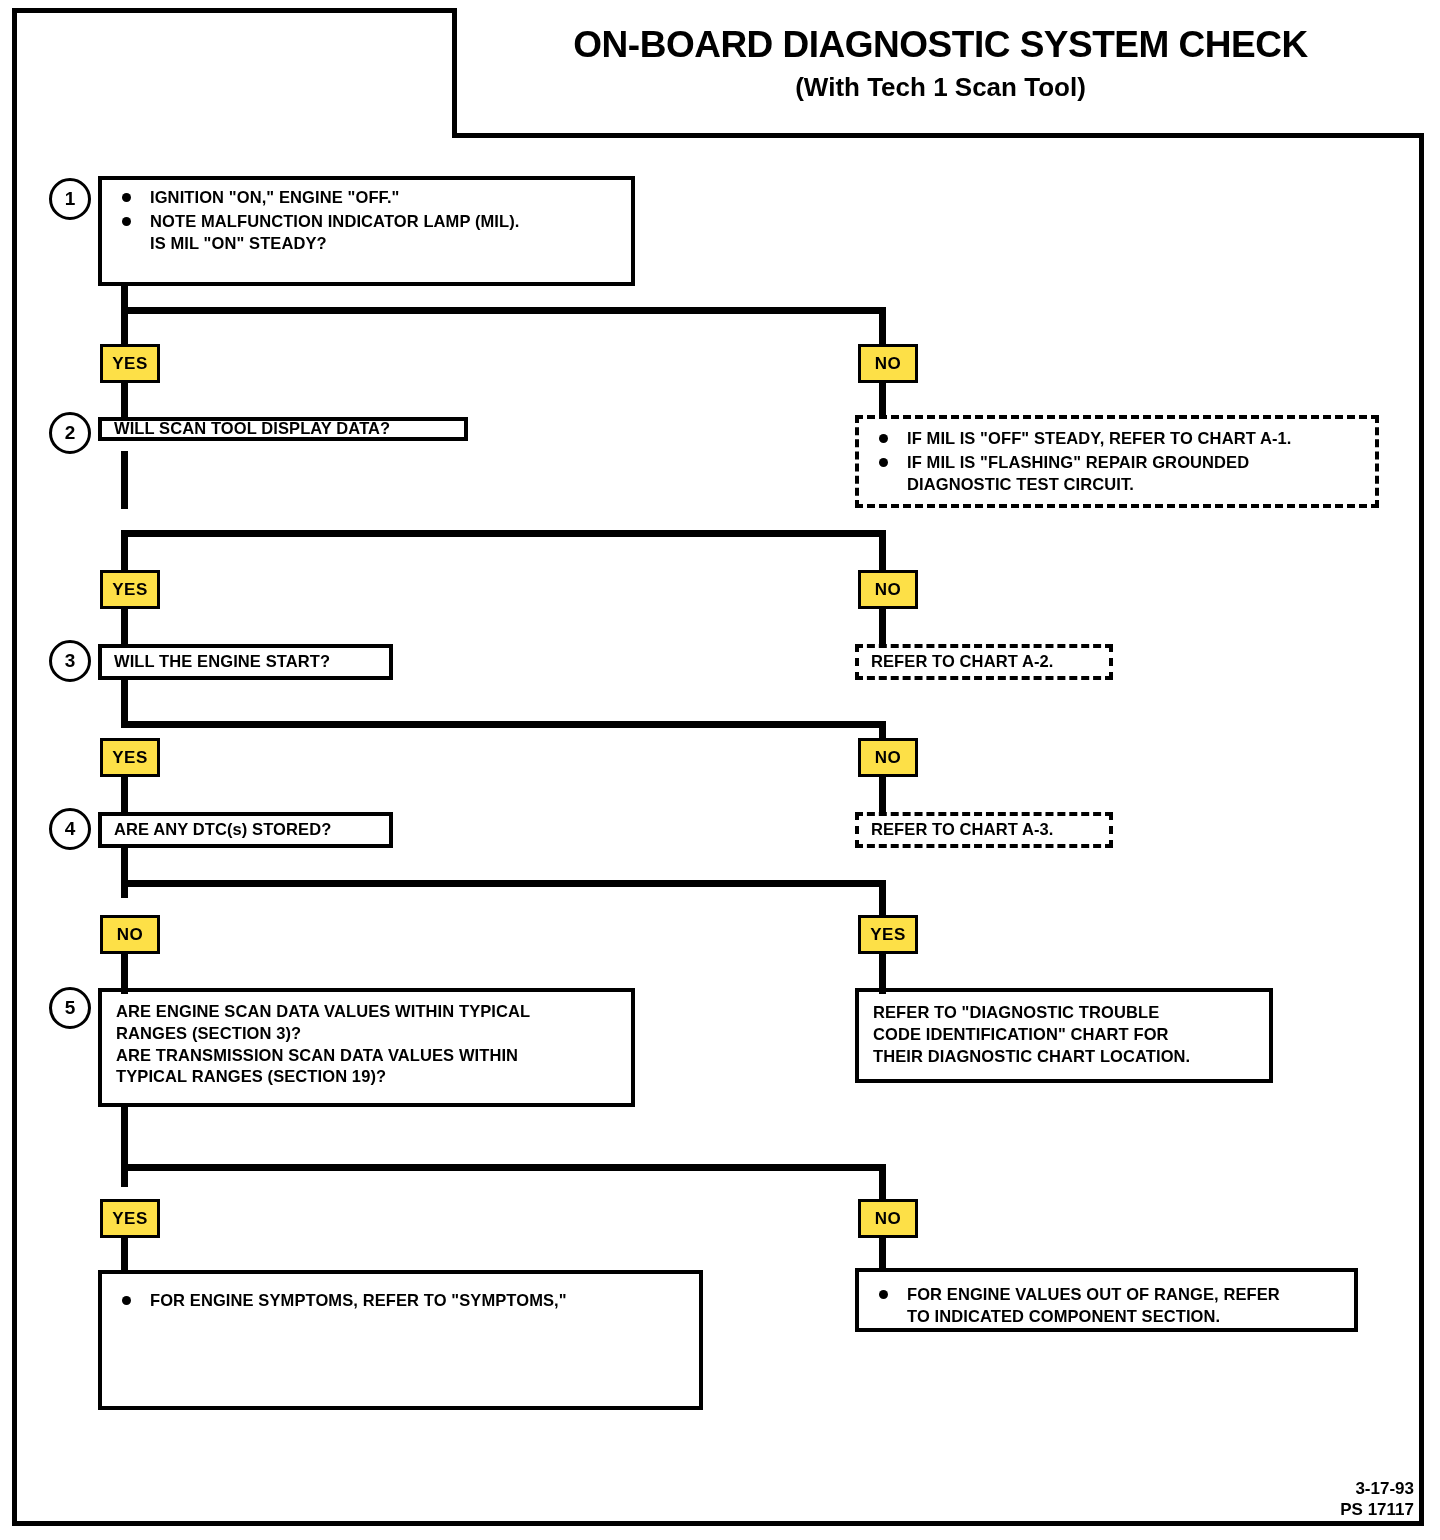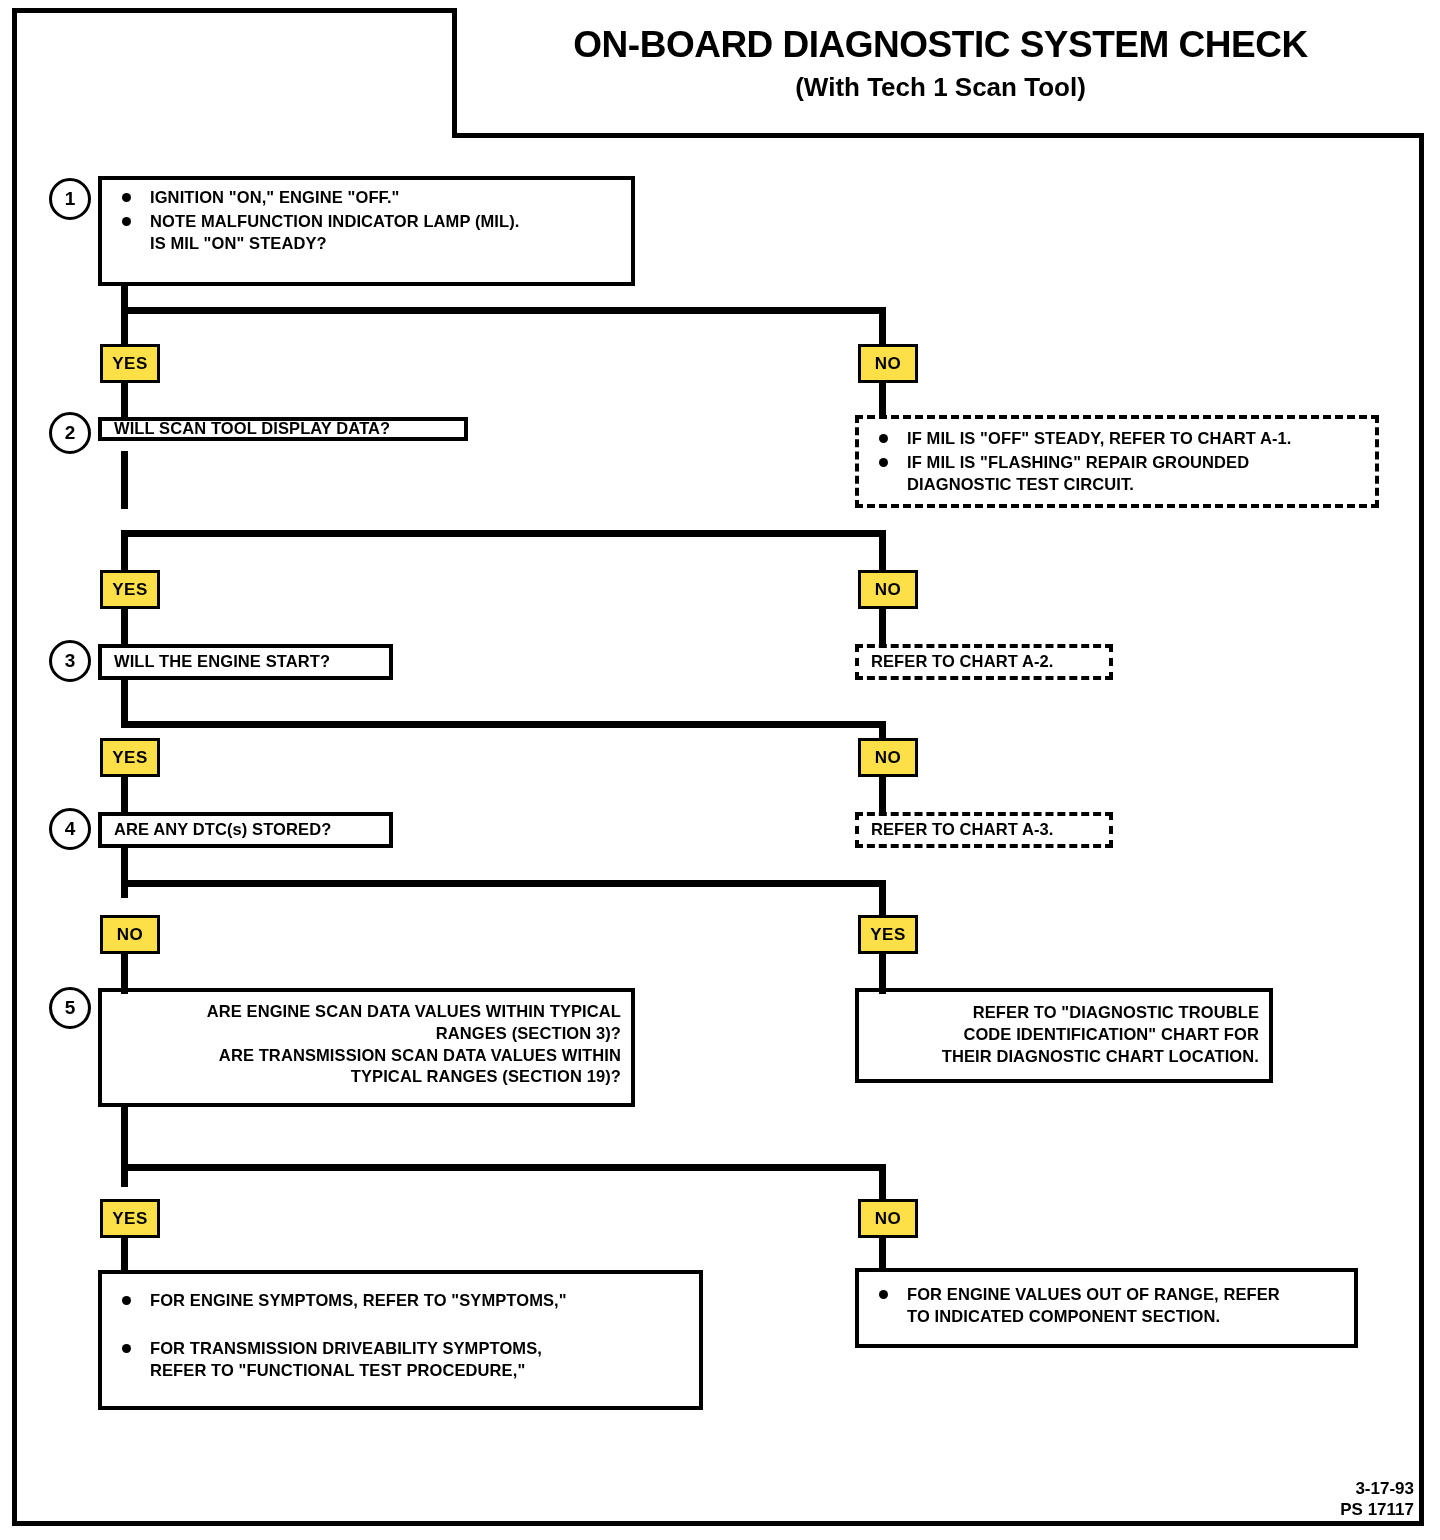--- a/index.html
+++ b/index.html
@@ -92,21 +92,21 @@
     left: 8px;
     top: 6px;
     width: 9px;
     height: 9px;
     background: #000;
     border-radius: 50%;
   }
   .blist li .cont { display: block; }
 
   
-  .tline { display: block; text-align: right; }
+  .tline { display: block; }
 
   
   .step-circle {
     position: absolute;
     width: 42px;
     height: 42px;
     border: 3px solid #000;
     border-radius: 50%;
     box-sizing: border-box;
     background: #fff;
@@ -292,29 +292,24 @@
 
   <div class="vline" style="left:121px; top:1238px; height:34px;"></div>
   <div class="vline" style="left:879px; top:1238px; height:30px;"></div>
 
   <div class="fbox" style="left:98px; top:1270px; width:605px; height:140px; padding-top:16px;">
     <ul class="blist">
       <li style="margin-bottom:26px;">
         <span class="bullet"></span>
         <span>FOR ENGINE SYMPTOMS, REFER TO "SYMPTOMS,"</span>
       </li>
-      <li>
-        <span class="bullet"></span>
-        <span>FOR TRANSMISSION DRIVEABILITY SYMPTOMS,</span>
-        <span class="cont">REFER TO "FUNCTIONAL TEST PROCEDURE,"</span>
-      </li>
     </ul>
   </div>
 
-  <div class="fbox" style="left:855px; top:1268px; width:503px; height:80px; padding-top:12px;">
+  <div class="fbox" style="left:855px; top:1268px; width:503px; height:64px; padding-top:12px;">
     <ul class="blist">
       <li>
         <span class="bullet"></span>
         <span>FOR ENGINE VALUES OUT OF RANGE, REFER</span>
         <span class="cont">TO INDICATED COMPONENT SECTION.</span>
       </li>
     </ul>
   </div>
 
   <div class="footer">

